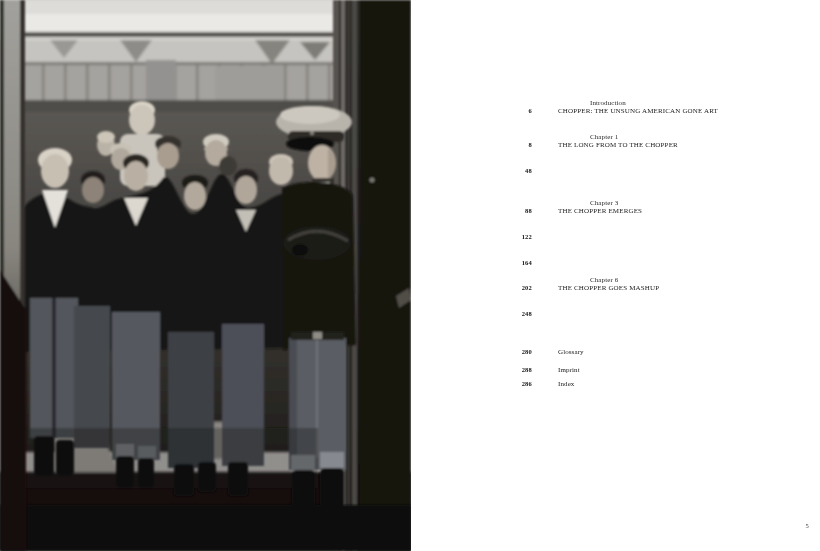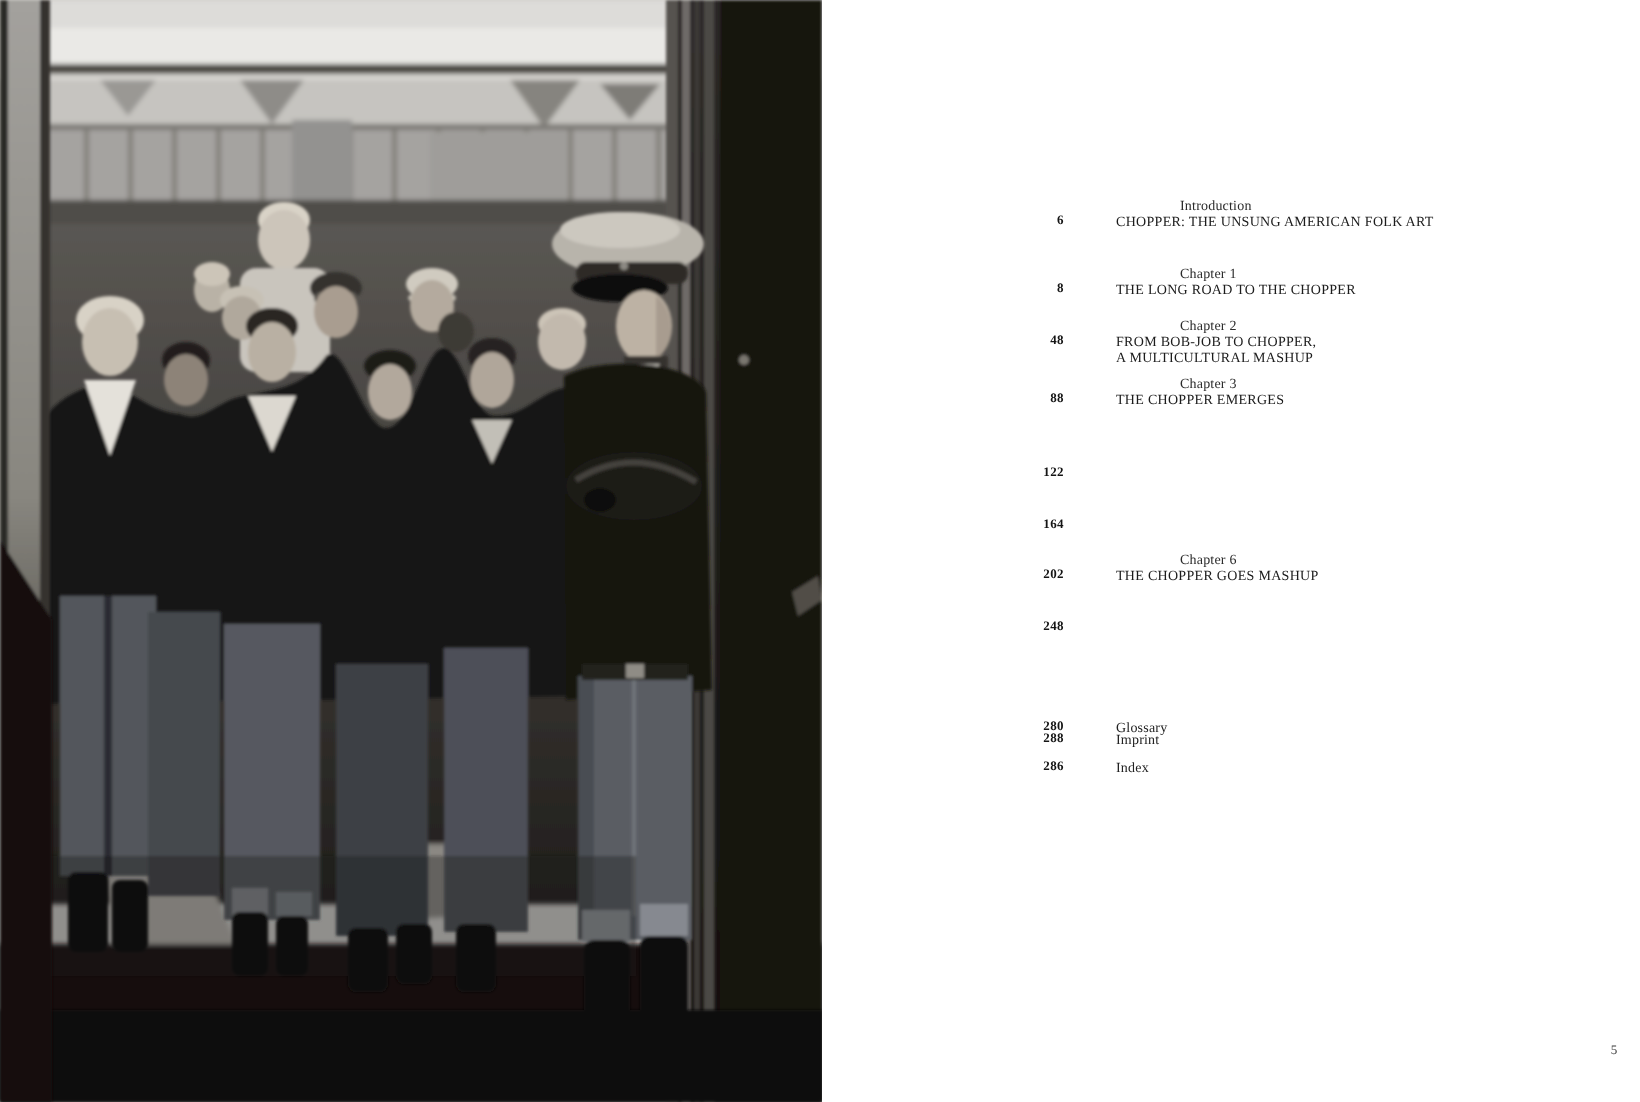--- a/index.html
+++ b/index.html
@@ -228,42 +228,37 @@
     </svg>
   </div>
 
   <div class="page-right">
     <div>
 
       <div class="toc-entry chapter" style="top:99px">
         <span class="toc-num">6</span>
         <div class="toc-text">
           <div class="toc-label">Introduction</div>
-          <div class="toc-title">CHOPPER: THE UNSUNG AMERICAN FOLK ART</div>
+          <div class="toc-title">CHOPPER: THE UNSUNG AMERICAN GONE ART</div>
         </div>
       </div>
 
       <div class="toc-entry chapter" style="top:133px">
         <span class="toc-num">8</span>
         <div class="toc-text">
           <div class="toc-label">Chapter 1</div>
-          <div class="toc-title">THE LONG ROAD TO THE CHOPPER</div>
+          <div class="toc-title">THE LONG FROM TO THE CHOPPER</div>
         </div>
       </div>
 
       <div class="toc-entry chapter" style="top:159px">
         <span class="toc-num">48</span>
-        <div class="toc-text">
-          <div class="toc-label">Chapter 2</div>
-          <div class="toc-title">FROM BOB-JOB TO CHOPPER,</div>
-          <div class="toc-title">A MULTICULTURAL MASHUP</div>
-        </div>
-      </div>
-
-      <div class="toc-entry chapter" style="top:188px">
+      </div>
+
+      <div class="toc-entry chapter" style="top:199px">
         <span class="toc-num">88</span>
         <div class="toc-text">
           <div class="toc-label">Chapter 3</div>
           <div class="toc-title">THE CHOPPER EMERGES</div>
         </div>
       </div>
 
       <div class="toc-entry chapter" style="top:225px">
         <span class="toc-num">122</span>
       </div>
@@ -277,21 +272,21 @@
         <div class="toc-text">
           <div class="toc-label">Chapter 6</div>
           <div class="toc-title">THE CHOPPER GOES MASHUP</div>
         </div>
       </div>
 
       <div class="toc-entry chapter" style="top:302px">
         <span class="toc-num">248</span>
       </div>
 
-      <div class="toc-entry" style="top:360px">
+      <div class="toc-entry" style="top:348px">
         <span class="toc-num">280</span>
         <div class="toc-text">
           <div class="toc-back-title">Glossary</div>
         </div>
       </div>
 
       <div class="toc-entry" style="top:380px">
         <span class="toc-num">286</span>
         <div class="toc-text">
           <div class="toc-back-title">Index</div>

